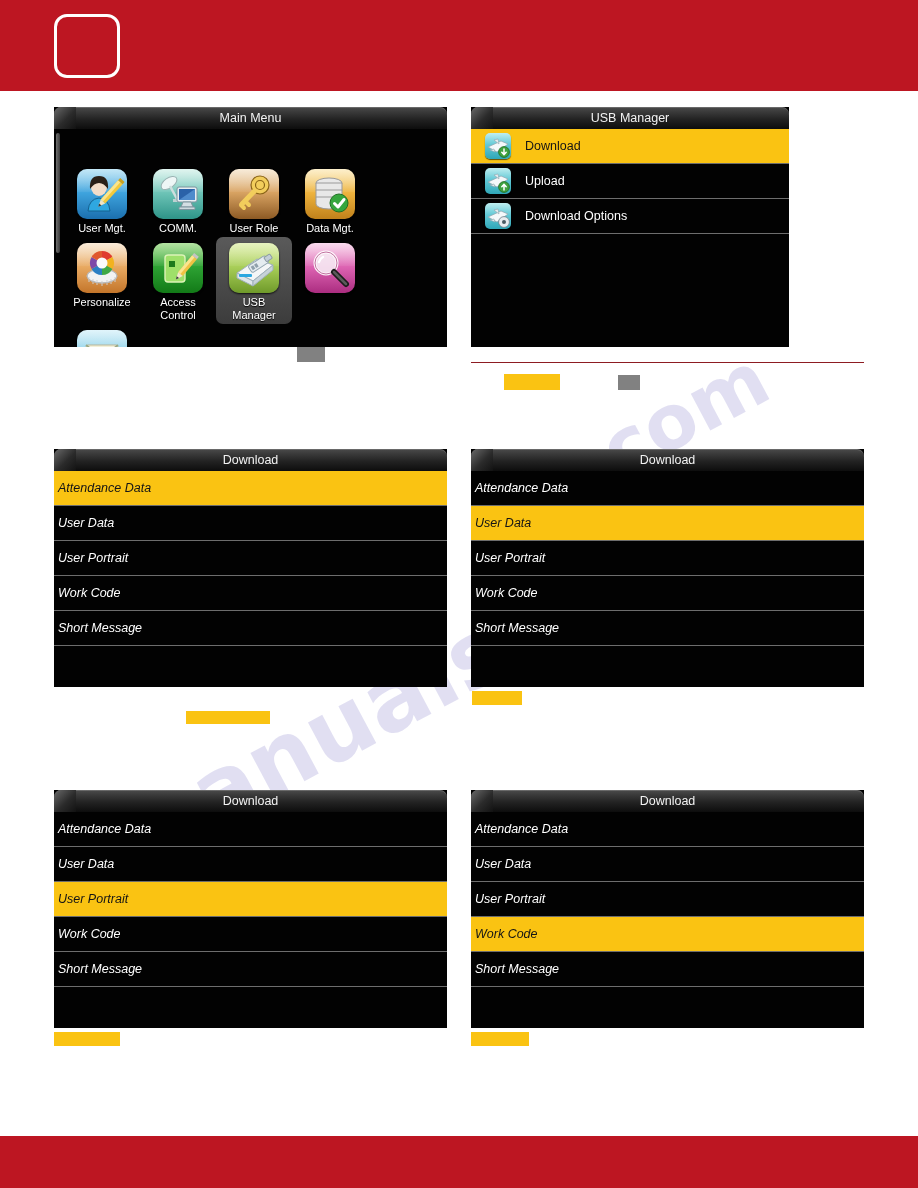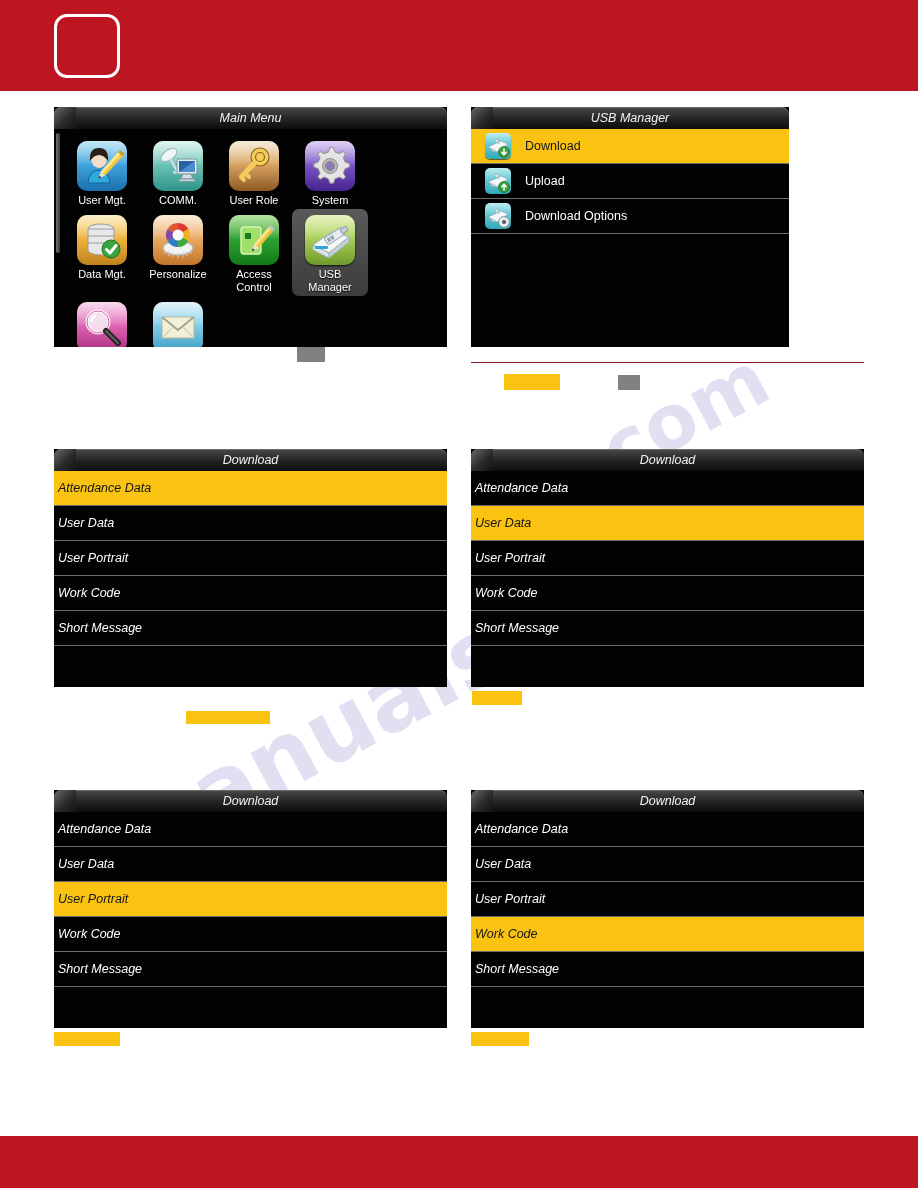--- a/index.html
+++ b/index.html
@@ -37,31 +37,31 @@
     color:#f2f2f2;font-size:12.5px;
     background:linear-gradient(to bottom,#4b4b4b 0%,#3a3a3a 22%,#232323 55%,#0d0d0d 100%);
     border-top-left-radius:7px;border-top-right-radius:7px;
     box-shadow:inset 0 1px 0 rgba(255,255,255,.18);
   }
   .panel-title:before{
     content:"";position:absolute;left:0;top:0;width:22px;height:22px;
     background:linear-gradient(135deg,#6a6a6a 0%,#2b2b2b 55%,#121212 100%);
     border-top-left-radius:7px;
   }
-  .panel-title span{position:relative;z-index:2;font-style:italic;}
+  .panel-title span{position:relative;z-index:2;}
   .panel-body{position:relative;background:#020202;overflow:hidden;}
 
   
   .menu-scrollbar{
     position:absolute;left:2px;top:4px;width:4px;height:120px;
     background:linear-gradient(to right,#6f6f6f,#3a3a3a);border-radius:2px;
   }
 
   
-  .icon-grid{position:relative;display:flex;flex-wrap:wrap;padding:6px 4px 4px 10px;}
+  .icon-grid{position:relative;display:flex;flex-wrap:wrap;padding:6px 4px 4px 10px;margin-top:28px;}
   .grid-cell{
     width:76px;display:flex;flex-direction:column;align-items:center;
     padding-top:6px;padding-bottom:2px;border-radius:7px;
   }
   .grid-cell.selected{background:linear-gradient(to bottom,#5a5a5a,#3c3c3c);}
   .tile{width:50px;height:50px;border-radius:10px;position:relative;overflow:hidden;
         box-shadow:0 1px 2px rgba(0,0,0,.8);}
   .tile:after{
     content:"";position:absolute;left:0;top:0;width:100%;height:46%;
     background:linear-gradient(to bottom,rgba(255,255,255,.38),rgba(255,255,255,.05));
@@ -159,32 +159,20 @@
               <g stroke="#8a6418" stroke-width="1.2">
       <circle cx="31" cy="16" r="9" fill="#f2cd5c"></circle>
       <circle cx="31" cy="16" r="4.5" fill="none"></circle>
       <path d="M25.5 22 L13 35" stroke="#f2cd5c" stroke-width="5" stroke-linecap="round"></path>
       <path d="M16 32 l4 4" stroke="#f2cd5c" stroke-width="4" stroke-linecap="round"></path>
       <path d="M12 36 l3 3" stroke="#f2cd5c" stroke-width="4" stroke-linecap="round"></path>
               </g>
             </svg>
           </div>
           <div class="cell-label">User Role</div>
-        </div>
-        <div class="grid-cell">
-          <div class="tile" style="background: linear-gradient(rgb(205, 182, 239) 0%, rgb(122, 84, 198) 48%, rgb(70, 35, 142) 100%);">
-            <svg viewBox="0 0 50 50">
-              <g fill="#e3e3e3" stroke="#8e8e8e" stroke-width="1">
-      <path d="M25 6 l3.4 .5 1.6 4.4 4.2 1.8 4-2.2 2.4 2.4 -2.2 4 1.8 4.2 4.4 1.6 0 3.4 -4.4 1.6 -1.8 4.2 2.2 4 -2.4 2.4 -4 -2.2 -4.2 1.8 -1.6 4.4 -3.4 0 -1.6 -4.4 -4.2 -1.8 -4 2.2 -2.4 -2.4 2.2 -4 -1.8 -4.2 -4.4 -1.6 0 -3.4 4.4 -1.6 1.8 -4.2 -2.2 -4 2.4 -2.4 4 2.2 4.2 -1.8 1.6 -4.4z"></path>
-      <circle cx="25" cy="25" r="7.5" fill="#b9b9b9"></circle>
-      <circle cx="25" cy="25" r="4.5" fill="#8e77b5"></circle>
-              </g>
-            </svg>
-          </div>
-          <div class="cell-label">System</div>
         </div>
         <div class="grid-cell">
           <div class="tile" style="background: linear-gradient(rgb(251, 230, 173) 0%, rgb(238, 179, 61) 48%, rgb(192, 129, 27) 100%);">
             <svg viewBox="0 0 50 50">
               <g>
       <g fill="#e8e8e8" stroke="#9a9a9a">
         <ellipse cx="24" cy="14" rx="13" ry="5"></ellipse>
         <path d="M11 14 v7 a13 5 0 0 0 26 0 v-7z"></path>
         <path d="M11 21 v7 a13 5 0 0 0 26 0 v-7z"></path>
         <path d="M11 28 v7 a13 5 0 0 0 26 0 v-7z"></path>

